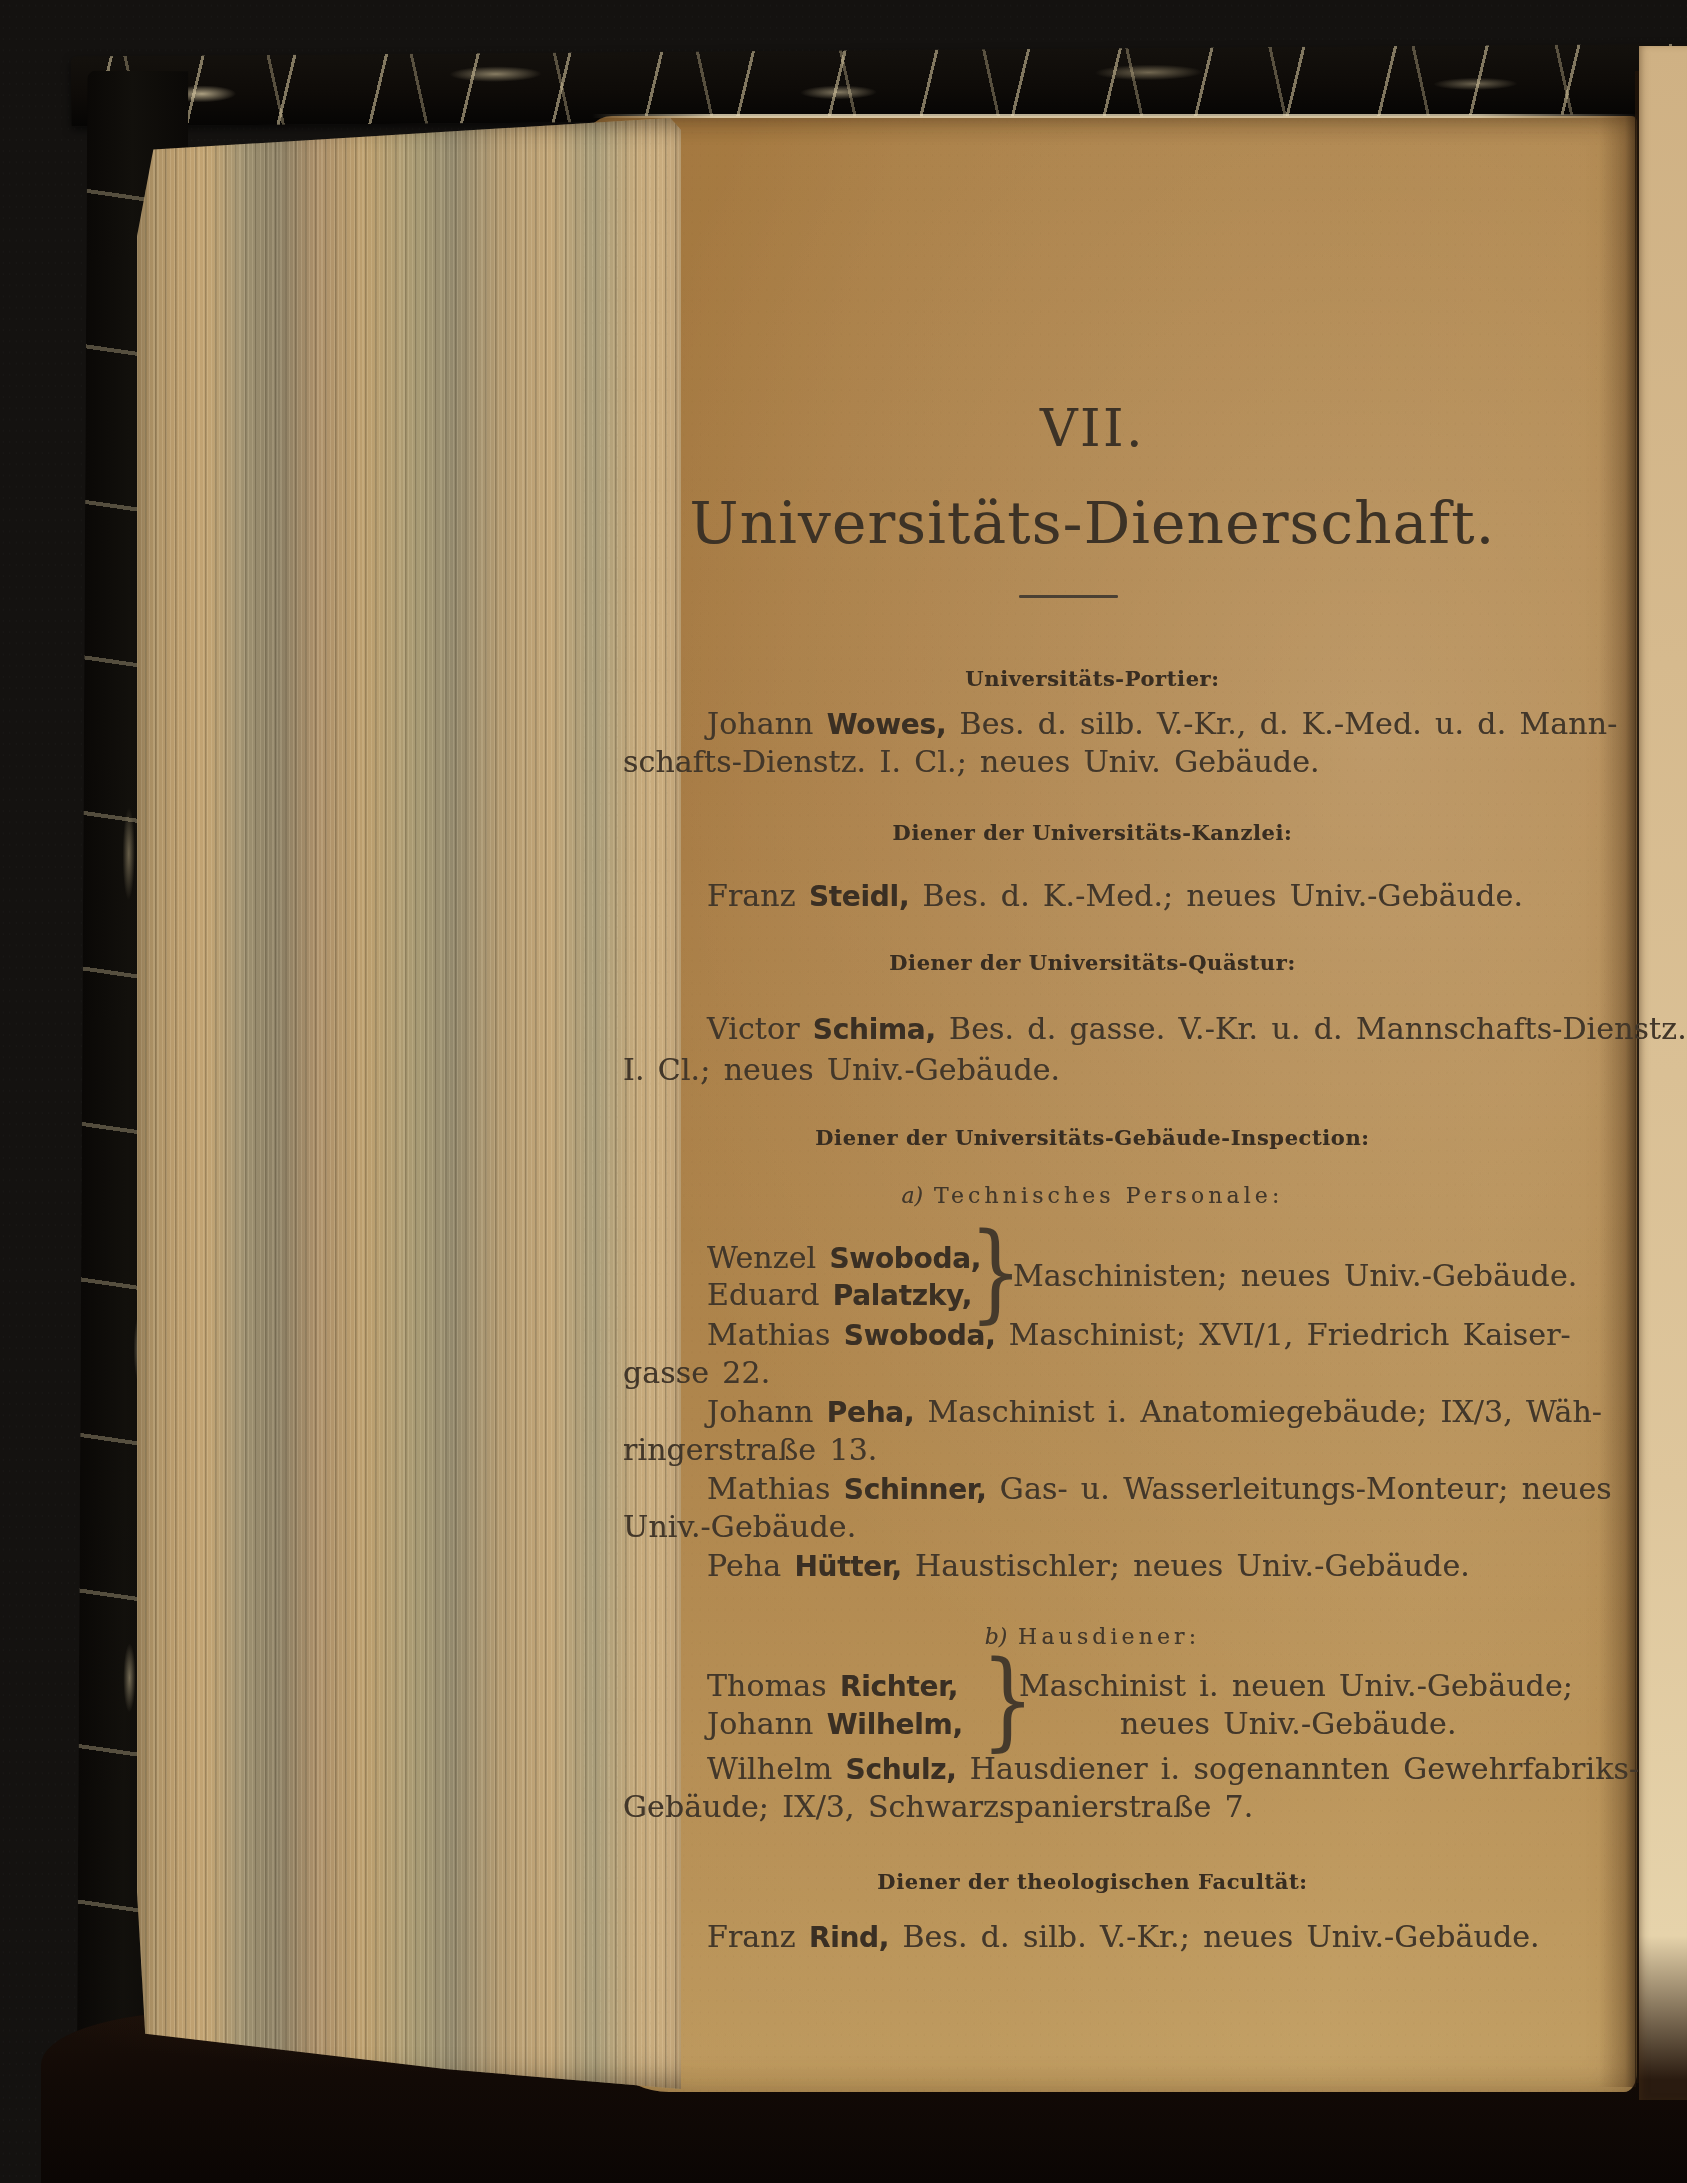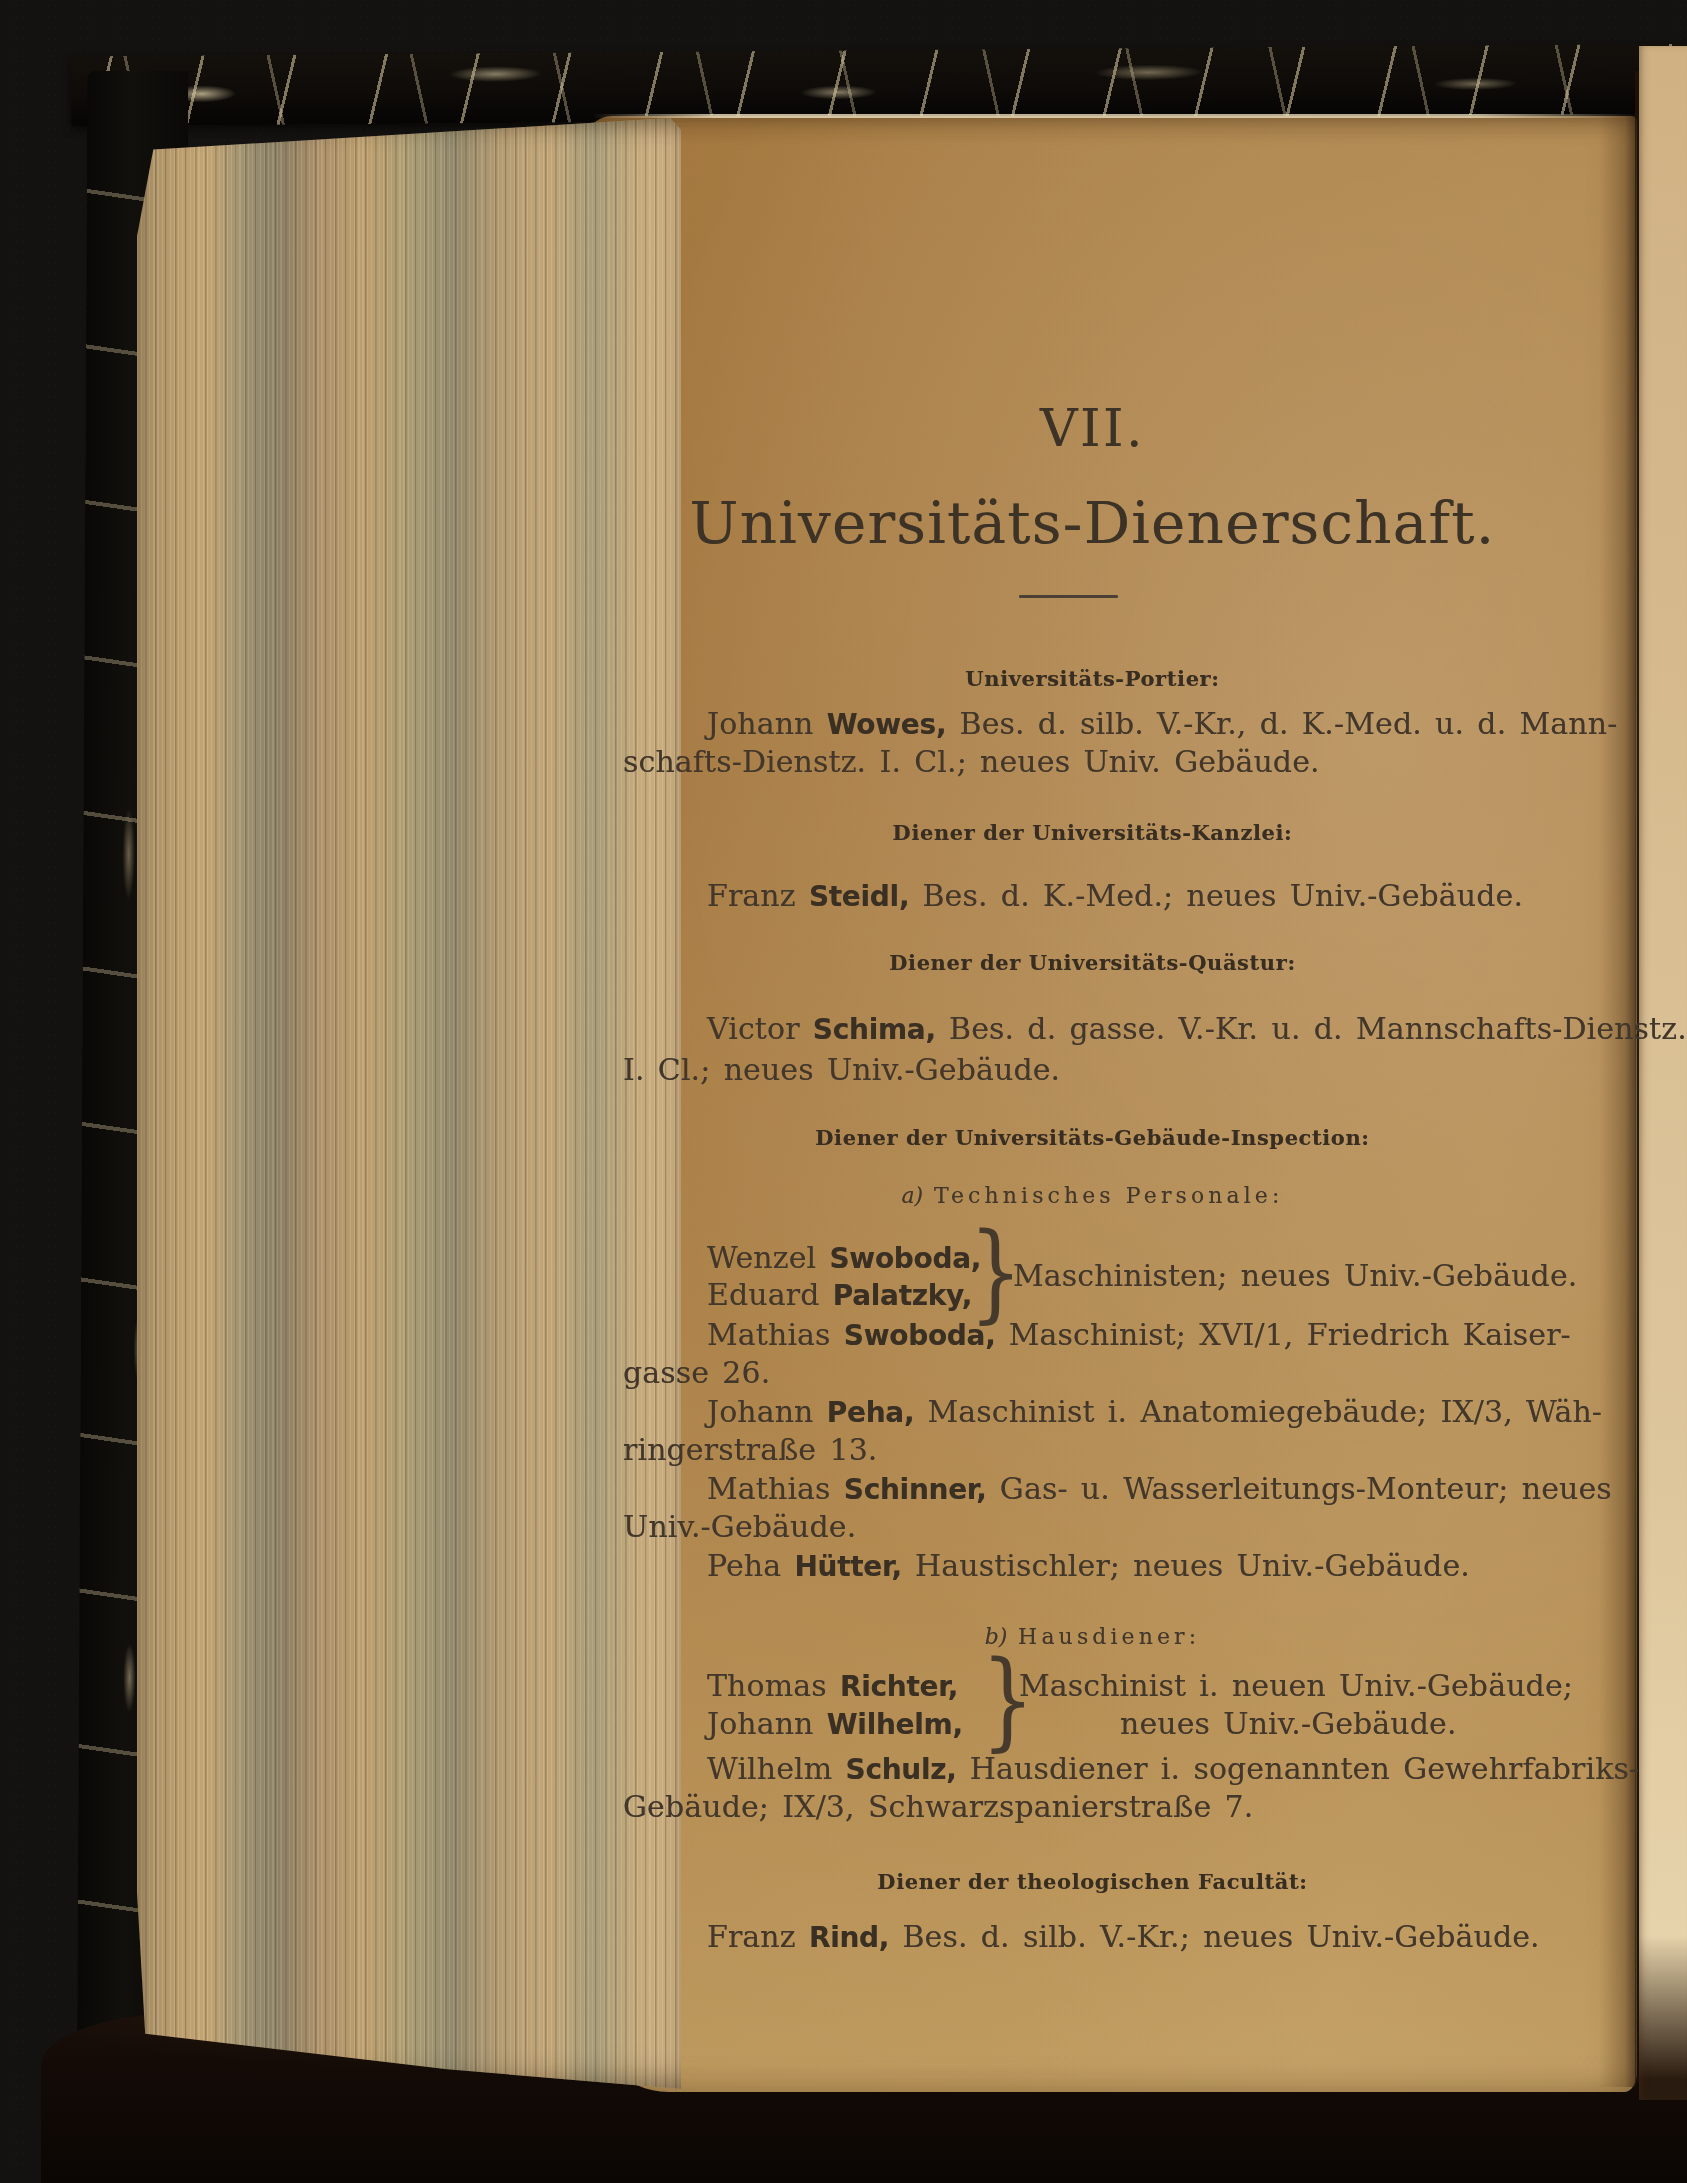--- a/index.html
+++ b/index.html
@@ -130,21 +130,21 @@
     <div class="txt centerband heading" style="top:1127px">Diener der Universitäts-Gebäude-Inspection:</div>
 
     <div class="txt centerband subhead" style="top:1185px"><span class="lab">a)</span><span class="sper">Technisches Personale:</span></div>
 
     <div class="txt line" style="left:707px;top:1243px"><span>Wenzel </span><span class="name">Swoboda,</span></div>
     <div class="txt line" style="left:707px;top:1280px"><span>Eduard </span><span class="name">Palatzky,</span></div>
     <div class="brace" style="left:969px;top:1230px">}</div>
     <div class="txt line" style="left:1013px;top:1261px">Maschinisten; neues Univ.-Gebäude.</div>
 
     <div class="txt line" style="left:707px;top:1320px"><span>Mathias </span><span class="name">Swoboda,</span><span> Maschinist; XVI/1, Friedrich Kaiser-</span></div>
-    <div class="txt line" style="left:623px;top:1358px">gasse 26.</div>
+    <div class="txt line" style="left:623px;top:1358px">gasse 22.</div>
 
     <div class="txt line" style="left:707px;top:1397px"><span>Johann </span><span class="name">Peha,</span><span> Maschinist i. Anatomiegebäude; IX/3, Wäh-</span></div>
     <div class="txt line" style="left:623px;top:1435px">ringerstraße 13.</div>
 
     <div class="txt line" style="left:707px;top:1474px"><span>Mathias </span><span class="name">Schinner,</span><span> Gas- u. Wasserleitungs-Monteur; neues</span></div>
     <div class="txt line" style="left:623px;top:1512px">Univ.-Gebäude.</div>
 
     <div class="txt line" style="left:707px;top:1551px"><span>Peha </span><span class="name">Hütter,</span><span> Haustischler; neues Univ.-Gebäude.</span></div>
 
     <div class="txt centerband subhead" style="top:1626px"><span class="lab">b)</span><span class="sper">Hausdiener:</span></div>

